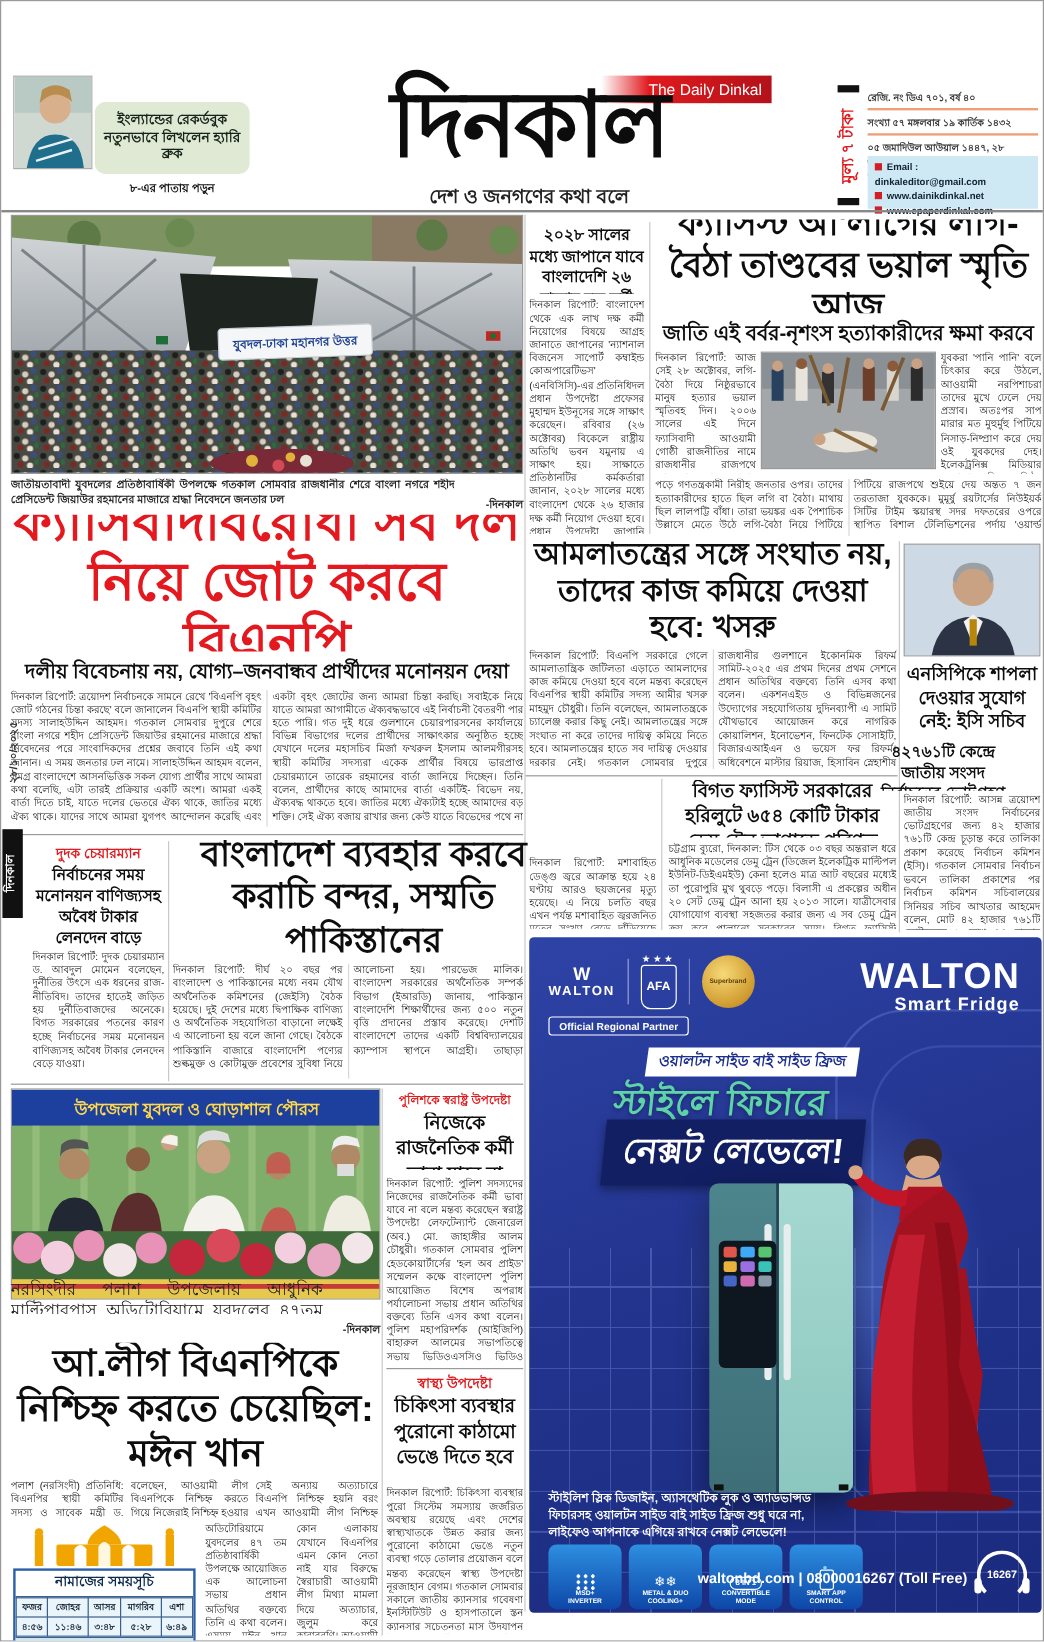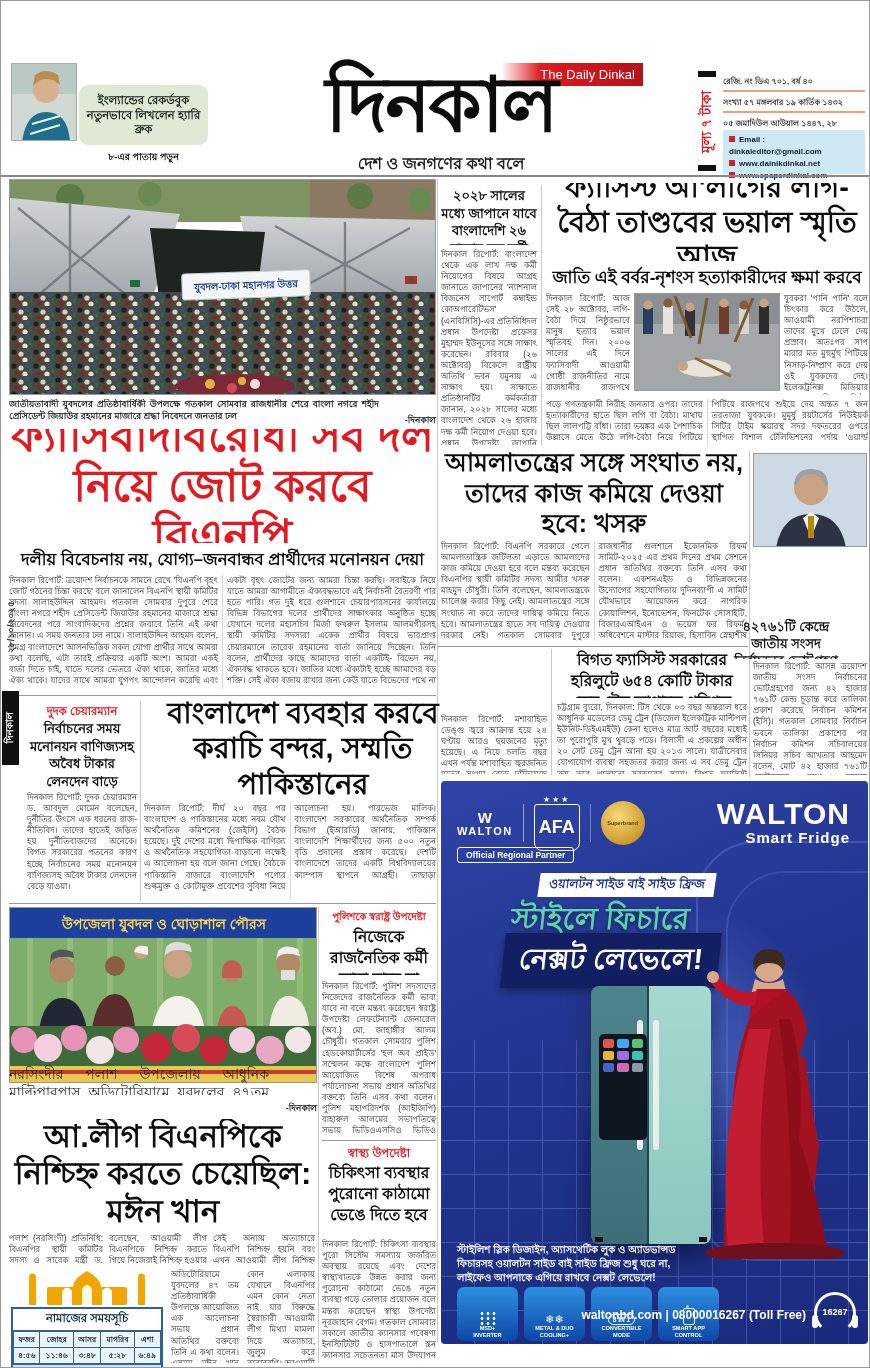--- a/index.html
+++ b/index.html
@@ -195,20 +195,21 @@
     <svg width="114" height="94" viewBox="0 0 114 94">
       <rect width="114" height="94" fill="#cdd9e4"></rect>
       <rect width="114" height="94" fill="url(#g2)"></rect>
       <circle cx="57" cy="34" r="17" fill="#c9a183"></circle>
       <path d="M40 30 q2 -15 17 -15 q16 0 17 15 l-3 2 q-2 -12 -14 -12 q-12 0 -14 12 z" fill="#9aa0a4"></path>
       <path d="M22 94 q6 -34 35 -34 q29 0 35 34 z" fill="#2b3345"></path>
       <polygon points="57,58 49,64 57,84 65,64" fill="#f2f2f2"></polygon>
       <rect x="54" y="62" width="6" height="22" fill="#b8860b"></rect>
     </svg>
   </div>
+  <div class="abs hl" style="left:752px;top:552px;width:114px;height:62px;font-size:15px;line-height:1.3;overflow:hidden">এনসিপিকে শাপলা দেওয়ার সুযোগ নেই: ইসি সচিব</div>
   <div class="abs hl" style="left:728px;top:618px;width:114px;height:40px;font-size:13px;line-height:1.3;font-weight:700;overflow:hidden">৪২৭৬১টি কেন্দ্রে জাতীয় সংসদ নির্বাচনের ভোটগ্রহণ হবে</div>
   <div class="abs bodytxt" style="left:752px;top:660px;width:114px;height:114px">দিনকাল রিপোর্ট: আসন্ন ত্রয়োদশ জাতীয় সংসদ নির্বাচনের ভোটগ্রহণের জন্য ৪২ হাজার ৭৬১টি কেন্দ্র চূড়ান্ত করে তালিকা প্রকাশ করেছে নির্বাচন কমিশন (ইসি)। গতকাল সোমবার নির্বাচন ভবনে তালিকা প্রকাশের পর নির্বাচন কমিশন সচিবালয়ের সিনিয়র সচিব আখতার আহমেদ বলেন, মোট ৪২ হাজার ৭৬১টি ভোটকেন্দ্রে ২ লাখ ৪৪ হাজার ৬৪১টি ভোট কক্ষ রয়েছে। এর মধ্যে পুরুষ ভোটকক্ষ ১ লাখ ১৫ হাজার ১৩৭টি। আর মহিলা ভোট কক্ষ ১ লাখ ২৯ হাজার ৫০৪টি। নতুন  ▶▶ পৃষ্ঠা ২ কলাম ১</div>
 
   <div class="abs bodytxt" style="left:440px;top:713px;width:106px;height:60px">দিনকাল রিপোর্ট: মশাবাহিত ডেঙ্গু জ্বরে আক্রান্ত হয়ে ২৪ ঘণ্টায় আরও ছয়জনের মৃত্যু হয়েছে। এ নিয়ে চলতি বছর এখন পর্যন্ত মশাবাহিত জ্বরজনিত মৃতের সংখ্যা বেড়ে দাঁড়িয়েছে ২৬৯ জনে। এ সময় নতুন করে আরও ৯৮৩ জন ডেঙ্গুতে আক্রান্ত হয়ে হাসপাতালে ভর্তি  ▶▶ পৃষ্ঠা ২ কলাম ১</div>
   <div class="abs vr" style="left:550px;top:648px;height:126px"></div>
 
   <div class="abs hl" style="left:556px;top:649px;width:190px;height:48px;font-size:15.5px;line-height:1.35;overflow:hidden">বিগত ফ্যাসিস্ট সরকারের হরিলুটে ৬৫৪ কোটি টাকার ডেমু ট্রেন ভাগাড়ে পরিণত</div>
   <div class="abs bodytxt" style="left:556px;top:701px;width:190px;height:72px">চট্টগ্রাম ব্যুরো, দিনকাল: টিস থেকে ০৩ বছর অন্তরাল ধরে আধুনিক মডেলের ডেমু ট্রেন (ডিজেল ইলেকট্রিক মাল্টিপল ইউনিট-ডিইএমইউ) কেনা হলেও মাত্র আট বছরের মধ্যেই তা পুরোপুরি মুখ থুবড়ে পড়ে। বিলাসী এ প্রকল্পের অধীন ২০ সেট ডেমু ট্রেন আনা হয় ২০১৩ সালে। যাত্রীসেবার যোগাযোগ ব্যবস্থা সহজতর করার জন্য এ সব ডেমু ট্রেন ক্রয় করে পালানো সরকারের সময়। বিগত ফ্যাসিস্ট সরকারের এমপি ও মন্ত্রীদের দ্রুত সিদ্ধান্তে কোটি কোটি টাকার এসব ট্রেন কিনে মূলত রাষ্ট্রের অপচয় করেছিল। যার ব্যয় ছিল ৬৫৪ কোটি টাকা। আমদানি করা ডেমু ট্রেনগুলো মাত্র পাঁচ-ছয় মাসের মধ্যেই বিকল হতে শুরু করে। ক্রয়-শুল্ক বাদ দিয়ে প্রতিটি ডেমুর দাম  ▶▶ পৃষ্ঠা ২ কলাম ৩</div>
 
   <div class="abs vert" style="left:2px;top:560px;height:92px;width:14px;font-size:9px;font-weight:800;color:#333">২৮/১০/২০২৫</div>
@@ -343,21 +344,21 @@
     <div class="abs" style="left:285px;top:90px;width:260px;height:360px;border:2px solid rgba(140,170,255,.18);border-radius:60px"></div>
 
     <div class="abs" style="left:16px;top:14px;display:flex;align-items:center;gap:10px">
       <div style="text-align:center;color:#fff">
         <div style="font-size:15px;font-weight:900;line-height:1">W</div>
         <div style="font-size:11px;font-weight:900;letter-spacing:1.5px">WALTON</div>
       </div>
       <div style="width:1px;height:38px;background:rgba(255,255,255,.5)"></div>
       <div style="text-align:center;color:#fff">
         <div style="font-size:8px;letter-spacing:2px">★★★</div>
-        <div style="font-size:18px;font-weight:900;border:1.5px solid #fff;border-radius:3px 3px 8px 8px;padding:12px 4px">AFA</div>
+        <div style="font-size:10px;font-weight:900;border:1.5px solid #fff;border-radius:3px 3px 8px 8px;padding:12px 4px">AFA</div>
       </div>
       <div style="width:1px;height:38px;background:rgba(255,255,255,.35)"></div>
       <div style="width:44px;height:44px;border-radius:50%;background:radial-gradient(circle at 40% 35%,#f7d978,#cf9a2e 70%,#9a6d15);display:flex;align-items:center;justify-content:center;color:#5a3e08;font-size:5.5px;font-weight:800;text-align:center">
         <span>Superbrand</span>
       </div>
     </div>
     <div class="abs" style="left:16px;top:66px;border:1px solid #fff;border-radius:3px;padding:2px 8px;color:#fff;font-size:8.5px;font-weight:700">Official Regional Partner</div>
 
     <div class="abs" style="right:18px;top:18px;text-align:right;color:#fff">
       <div style="font-size:30px;font-weight:900;letter-spacing:1px;line-height:1">WALTON</div>

